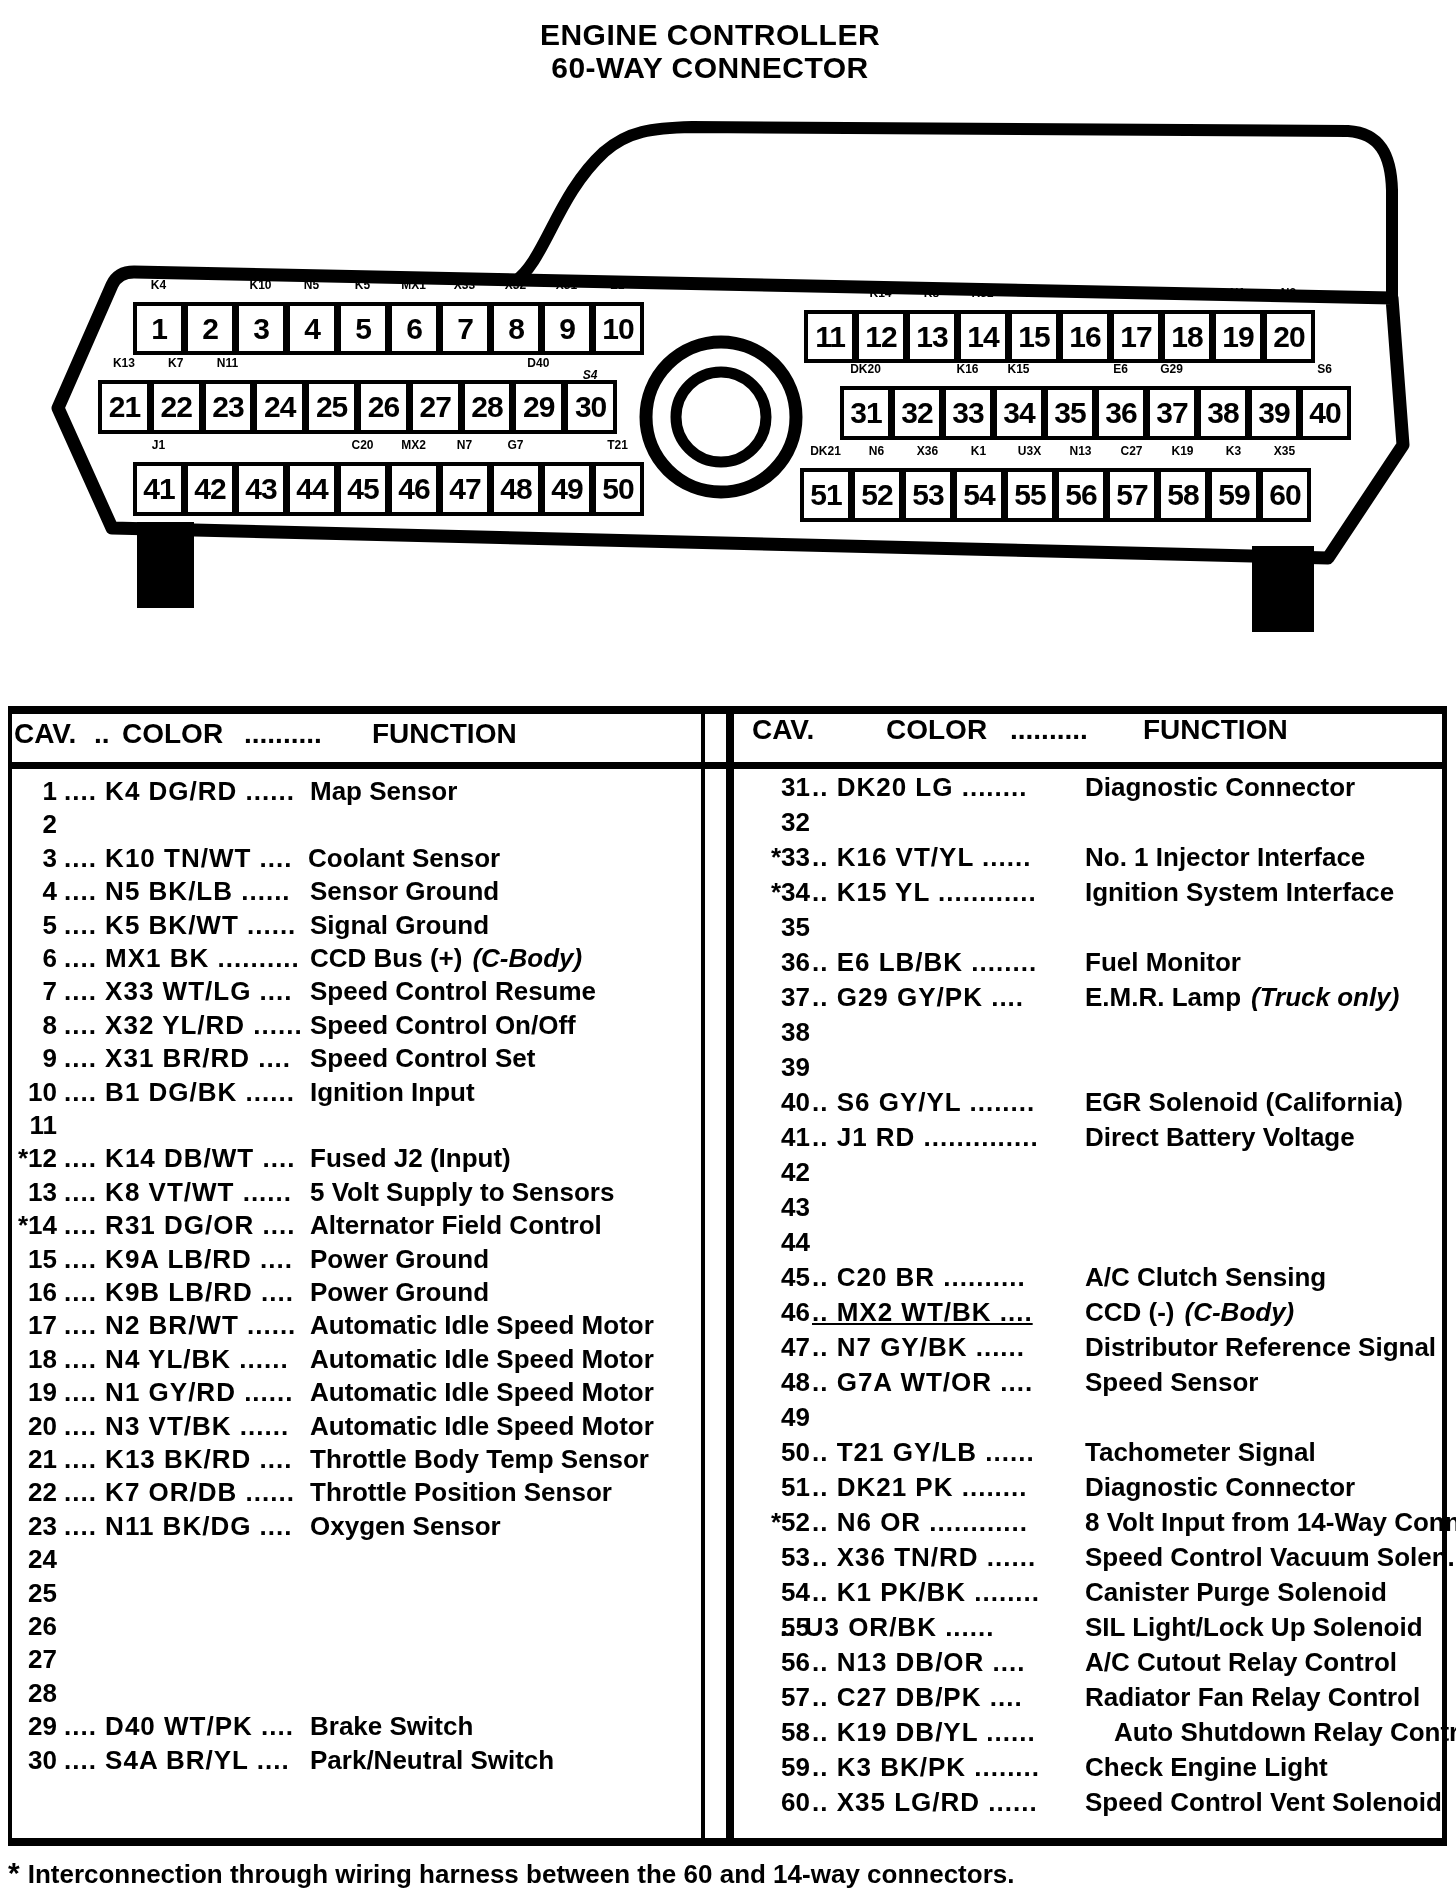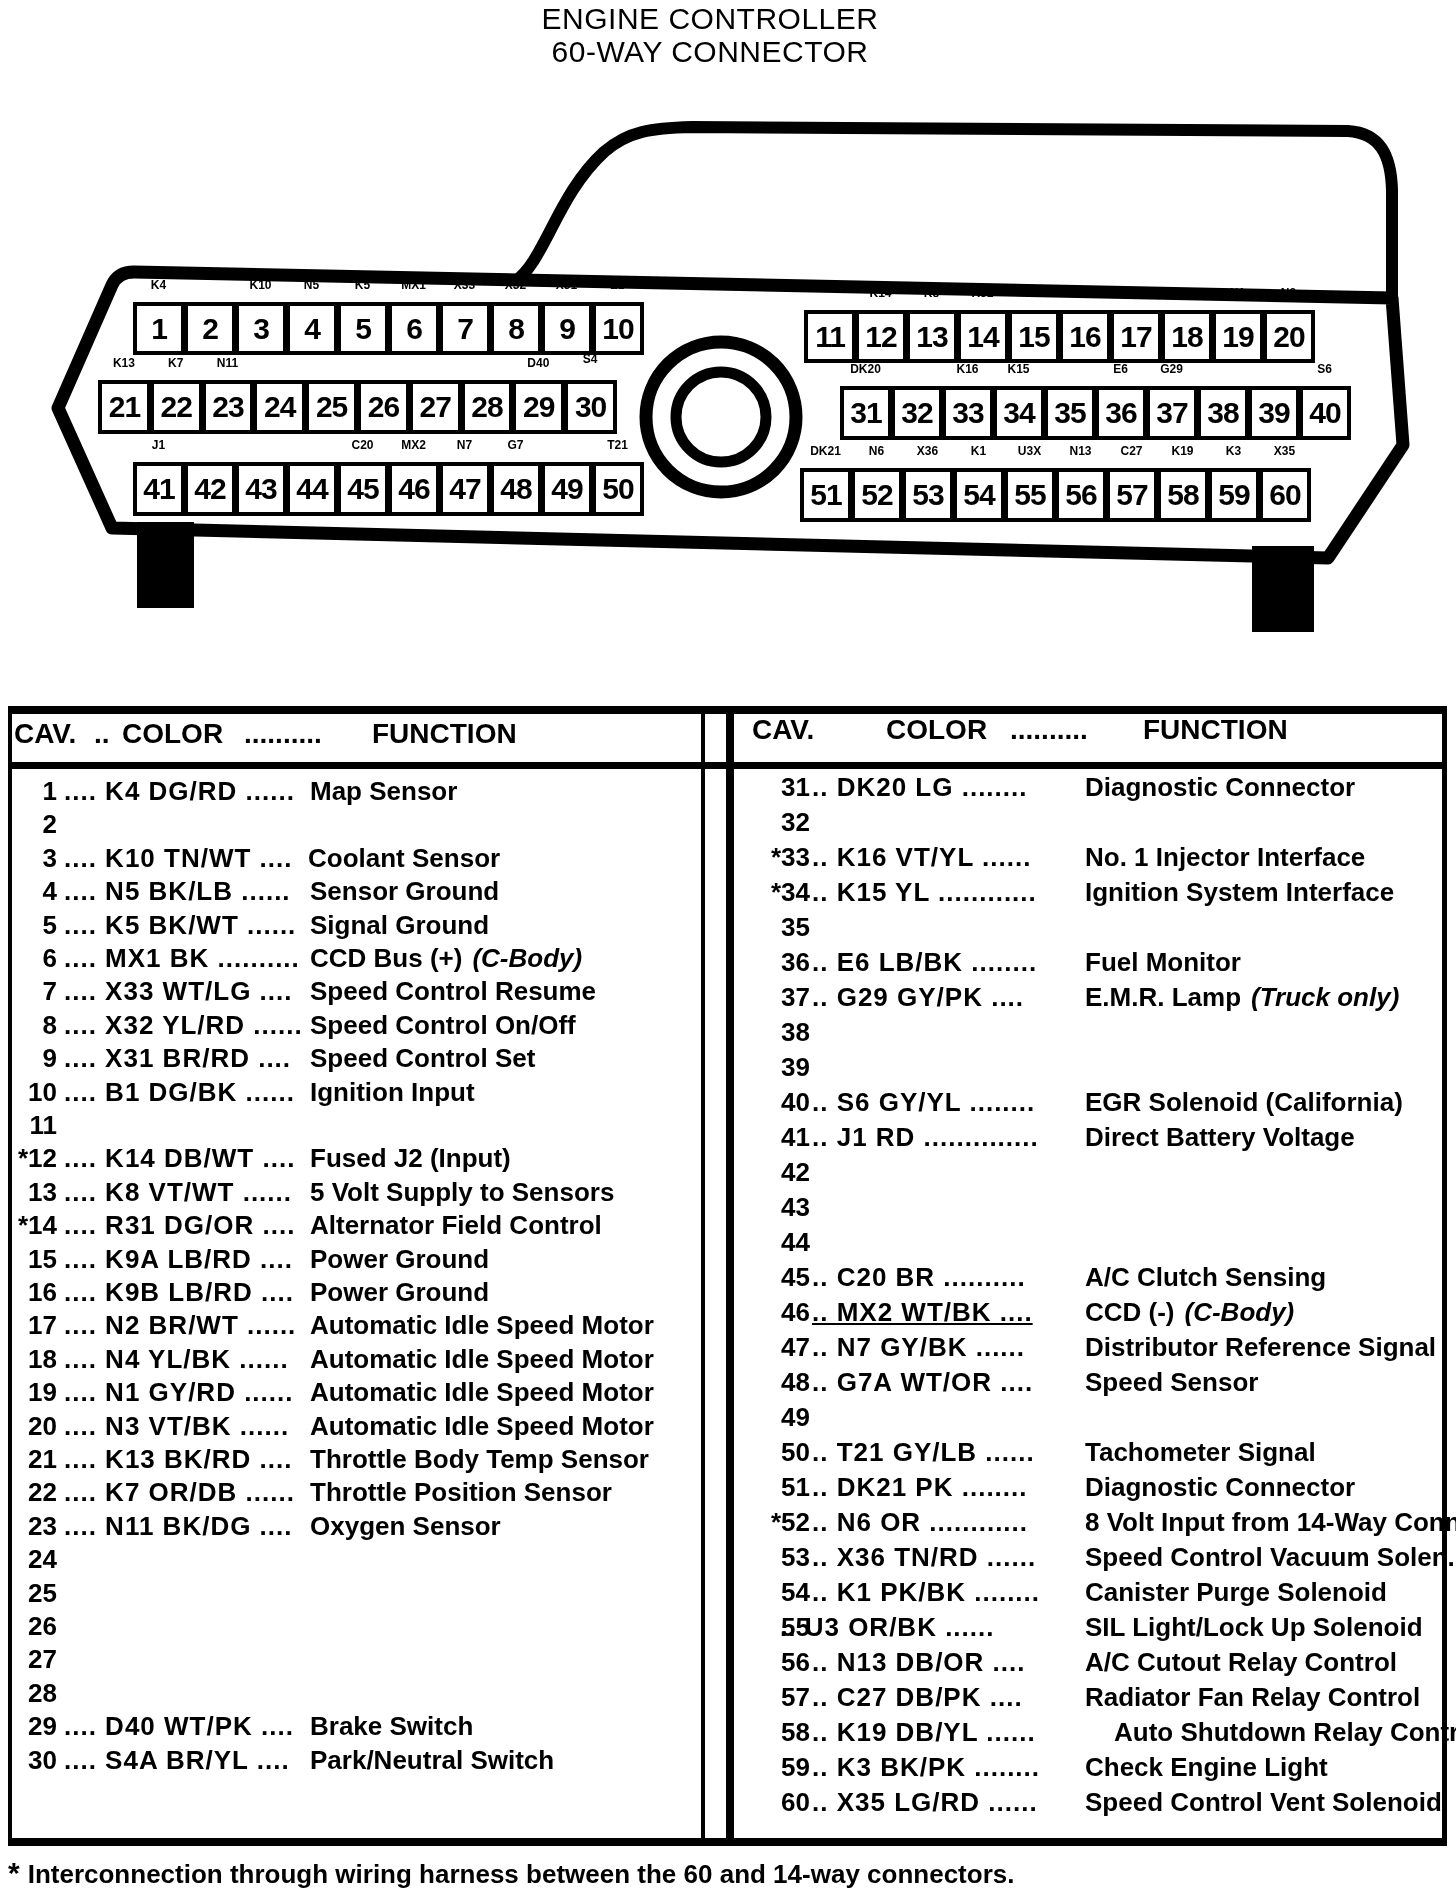--- a/index.html
+++ b/index.html
@@ -3,22 +3,22 @@
 <meta charset="utf-8">
 <style>
   html,body{margin:0;padding:0;background:#e8e8e8;}
   .page{
     position:relative;width:1456px;height:1894px;margin:0 auto;
     background:#ffffff;color:#000;overflow:hidden;
     font-family:"Liberation Sans","DejaVu Sans",sans-serif;
     -webkit-font-smoothing:antialiased;
   }
   
-  .title{position:absolute;left:430px;top:2px;width:560px;text-align:center;
-         font-size:30px;font-weight:400;line-height:33px;letter-spacing:.5px;}
+  .title{position:absolute;left:430px;top:18px;width:560px;text-align:center;
+         font-size:30px;font-weight:700;line-height:33px;letter-spacing:.5px;}
   
   .figure{position:absolute;left:0;top:0;width:1456px;height:700px;}
   .figure svg{position:absolute;left:0;top:0;}
   .pin-box{position:absolute;box-sizing:border-box;border:4px solid #000;background:#fff;
            display:flex;align-items:center;justify-content:center;
            font-size:30px;font-weight:700;letter-spacing:-1px;}
   .pin-label{position:absolute;transform:translateX(-50%);white-space:nowrap;
              font-size:12px;font-weight:700;}
   
   .rule{position:absolute;background:#000;}
@@ -162,21 +162,21 @@
         <div class="pin-box" style="left: 460.6px; top: 380px; width: 52.8px; height: 54px;">
           <span>28</span>
         </div>
         <div class="pin-box" style="left: 512.4px; top: 380px; width: 52.8px; height: 54px;">
           <span>29</span>
         </div>
         <div class="pin-label" style="left: 538.3px; top: 356px;">D40</div>
         <div class="pin-box" style="left: 564.2px; top: 380px; width: 52.8px; height: 54px;">
           <span>30</span>
         </div>
-        <div class="pin-label" style="left: 590.1px; top: 352px;">S4</div>
+        <div class="pin-label" style="left: 590.1px; top: 368px; font-style: italic;">S4</div>
         <div class="pin-box" style="left: 840px; top: 386px; width: 52px; height: 54px;">
           <span>31</span>
         </div>
         <div class="pin-label" style="left: 865.5px; top: 362px;">DK20</div>
         <div class="pin-box" style="left: 891px; top: 386px; width: 52px; height: 54px;">
           <span>32</span>
         </div>
         <div class="pin-box" style="left: 942px; top: 386px; width: 52px; height: 54px;">
           <span>33</span>
         </div>

